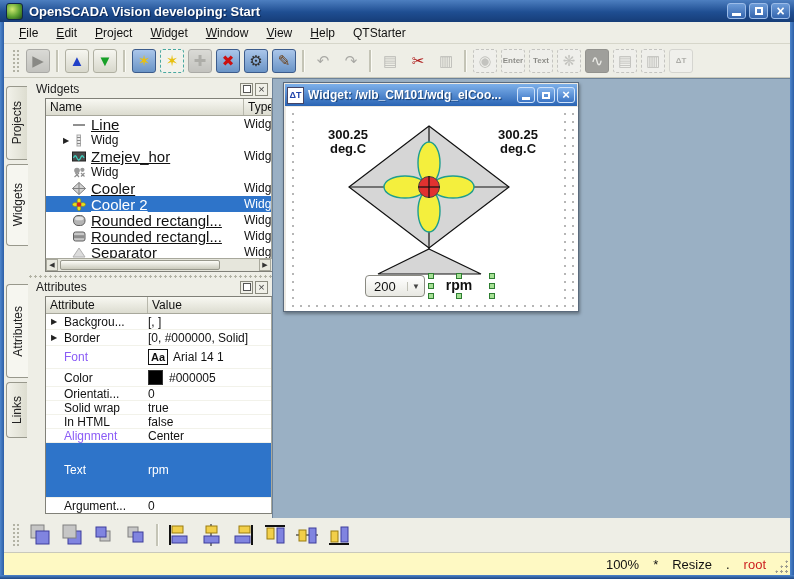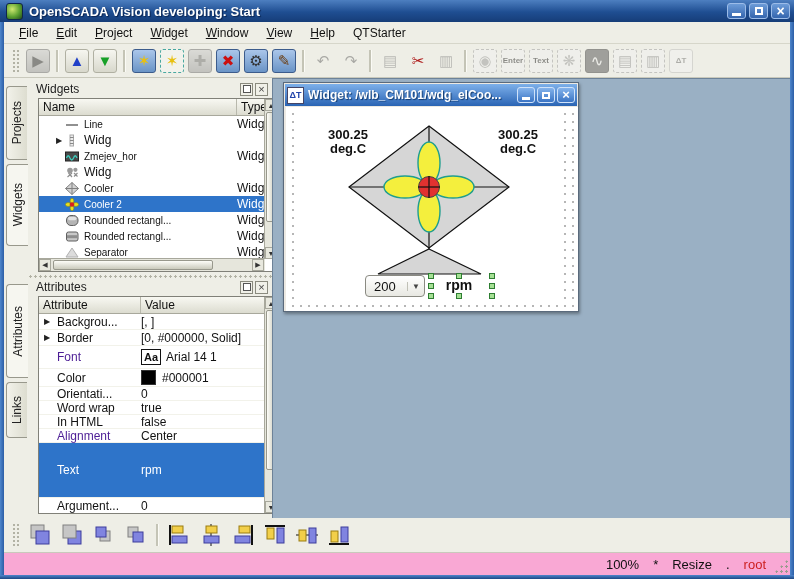--- a/index.html
+++ b/index.html
@@ -56,46 +56,46 @@
   .vtab.active{background:#f6f6f0;left:2px;width:22px;}
   
   .dock{position:absolute;left:24px;top:0;width:244px;height:440px;}
   .panel{position:absolute;left:2px;width:240px;}
   .panel-title{height:18px;display:flex;align-items:center;padding:0 2px 0 6px;}
   .panel-title .pt{flex:1 1 auto;font-size:12px;color:#222;}
   .pbtn{width:13px;height:13px;border:1px solid #8a8a7e;background:#f0f0e8;margin-left:2px;
     display:flex;align-items:center;justify-content:center;font-size:9px;color:#444;box-sizing:border-box;}
   .pbtn .fl{width:6px;height:6px;border:1px solid #555;background:#fff;}
   .pbtn.cl::before{content:"×";font-size:11px;line-height:1;}
-  .ptable{position:absolute;left:8px;background:#fff;border:1px solid #808078;box-sizing:border-box;overflow:hidden;}
+  .ptable{position:absolute;left:15px;background:#fff;border:1px solid #808078;box-sizing:border-box;overflow:hidden;}
   .thead{display:flex;background:linear-gradient(#f8f8f2,#dcdcd0);border-bottom:1px solid #a8a89c;}
   .thcell{font-size:12px;padding:1px 4px;border-right:1px solid #b8b8ac;box-sizing:border-box;white-space:nowrap;overflow:hidden;}
   
   .trow{height:16px;display:flex;align-items:center;white-space:nowrap;}
   .trow.sel{background:#2e74c9;color:#fff;}
   .texp{width:12px;margin-left:14px;font-size:8px;color:#222;text-align:center;flex:0 0 auto;}
   .trow.sel .texp{color:#fff;}
   .ticon{width:15px;height:13px;flex:0 0 auto;margin-right:4px;}
-  .tlabel{flex:1 1 auto;overflow:hidden;font-size:10px;}
+  .tlabel{flex:1 1 auto;overflow:hidden;font-size:15px;text-decoration:underline;}
   .ttype{width:28px;flex:0 0 auto;font-size:12px;overflow:hidden;}
   
   .vscroll{position:absolute;top:0;right:0;width:13px;background:#e6e6dc;border-left:1px solid #a8a89c;box-sizing:border-box;}
   .sbtn{position:absolute;left:0;width:12px;height:12px;background:#e8e8de;border:1px solid #a8a89c;
     box-sizing:border-box;font-size:7px;color:#333;display:flex;align-items:center;justify-content:center;}
   .vthumb{position:absolute;left:1px;width:10px;background:linear-gradient(90deg,#fdfdf8,#cacabc);
     border:1px solid #98988c;border-radius:2px;box-sizing:border-box;}
   .hscroll{position:absolute;left:0;bottom:0;height:13px;background:#e6e6dc;border-top:1px solid #a8a89c;box-sizing:border-box;}
   .hthumb{position:absolute;top:1px;height:10px;background:linear-gradient(#fdfdf8,#cacabc);
     border:1px solid #98988c;border-radius:2px;box-sizing:border-box;}
   
   .arow{display:flex;align-items:center;border-bottom:1px solid #f2f2ea;}
   .acell-a{width:102px;flex:0 0 auto;display:flex;align-items:center;overflow:hidden;}
   .aexp{width:10px;margin-left:5px;font-size:8px;color:#222;flex:0 0 auto;}
   .albl{margin-left:3px;font-size:12px;white-space:nowrap;}
-  .albl.link{color:#4c1d95;}
+  .albl.link{color:#8b5cf6;}
   .acell-v{flex:1 1 auto;display:flex;align-items:center;font-size:12px;white-space:nowrap;overflow:hidden;}
   .arow.sel{background:#2e74c9;color:#fff;}
   .arow.sel .albl{color:#fff;}
   .swatch-font{border:1px solid #111;background:#fff;font-weight:bold;font-size:11px;padding:1px 2px;margin-right:5px;}
   .swatch-color{width:13px;height:13px;margin-right:6px;border:1px solid #333;}
   
   .hsplit{position:absolute;left:24px;top:194px;width:244px;height:6px;
     background-image:radial-gradient(#b2b2a4 1px,transparent 1.2px);background-size:5px 5px;background-position:center;
     background-repeat:repeat-x;background-color:#eeeee6;background-position:90px 2px;}
   
@@ -124,21 +124,21 @@
     border:1px solid #8a8a82;border-radius:4px;display:flex;align-items:center;box-sizing:border-box;}
   .combo .cval{flex:1 1 auto;font-weight:normal;font-size:13px;padding-left:8px;}
   .combo .carr{width:16px;text-align:center;font-size:8px;color:#444;border-left:1px solid #c0c0b6;}
   .rpmlbl{position:absolute;left:152px;top:170px;width:42px;text-align:center;font-weight:bold;font-size:14px;color:#111;}
   .handle{position:absolute;width:6px;height:6px;background:#a5e094;border:1px solid #2e7d32;box-sizing:border-box;}
   
   .btoolbar{position:absolute;left:4px;top:518px;width:786px;height:34px;background:#eeeee6;
     display:flex;align-items:center;padding-left:4px;box-sizing:border-box;}
   .bt{width:26px;height:26px;margin:0 3px;display:flex;align-items:center;justify-content:center;}
   
-  .statusbar{position:absolute;left:4px;top:552px;width:786px;height:23px;background:#f9a8d4;
+  .statusbar{position:absolute;left:4px;top:552px;width:786px;height:23px;background:#fef9c3;
     border-top:1px solid #c9c9bc;display:flex;align-items:center;justify-content:flex-end;
     padding-right:24px;box-sizing:border-box;font-size:13px;}
   .sfield{margin-left:14px;}
   .suser{color:#cc1f1f;}
   .szgrip{position:absolute;right:2px;bottom:2px;width:14px;height:14px;
     background-image:radial-gradient(#9a9a8e 1.2px,transparent 1.3px);background-size:5px 5px;
     clip-path:polygon(100% 0,100% 100%,0 100%);}
 </style>
 </head>
 <body>
@@ -424,36 +424,36 @@
                   <span>Arial 14 1</span>
                 </span>
               </div>
               <div class="arow" style="height: 17px;">
                 <span class="acell-a">
                   <span class="aexp"></span>
                   <span class="albl">Color</span>
                 </span>
                 <span class="acell-v">
                   <span class="swatch-color" style="background: rgb(0, 0, 0);"></span>
-                  <span>#000001</span>
+                  <span>#000005</span>
                 </span>
               </div>
               <div class="arow" style="height: 13px;">
                 <span class="acell-a">
                   <span class="aexp"></span>
                   <span class="albl">Orientati...</span>
                 </span>
                 <span class="acell-v">
                   <span>0</span>
                 </span>
               </div>
               <div class="arow" style="height: 13px;">
                 <span class="acell-a">
                   <span class="aexp"></span>
-                  <span class="albl">Word wrap</span>
+                  <span class="albl">Solid wrap</span>
                 </span>
                 <span class="acell-v">
                   <span>true</span>
                 </span>
               </div>
               <div class="arow" style="height: 13px;">
                 <span class="acell-a">
                   <span class="aexp"></span>
                   <span class="albl">In HTML</span>
                 </span>

